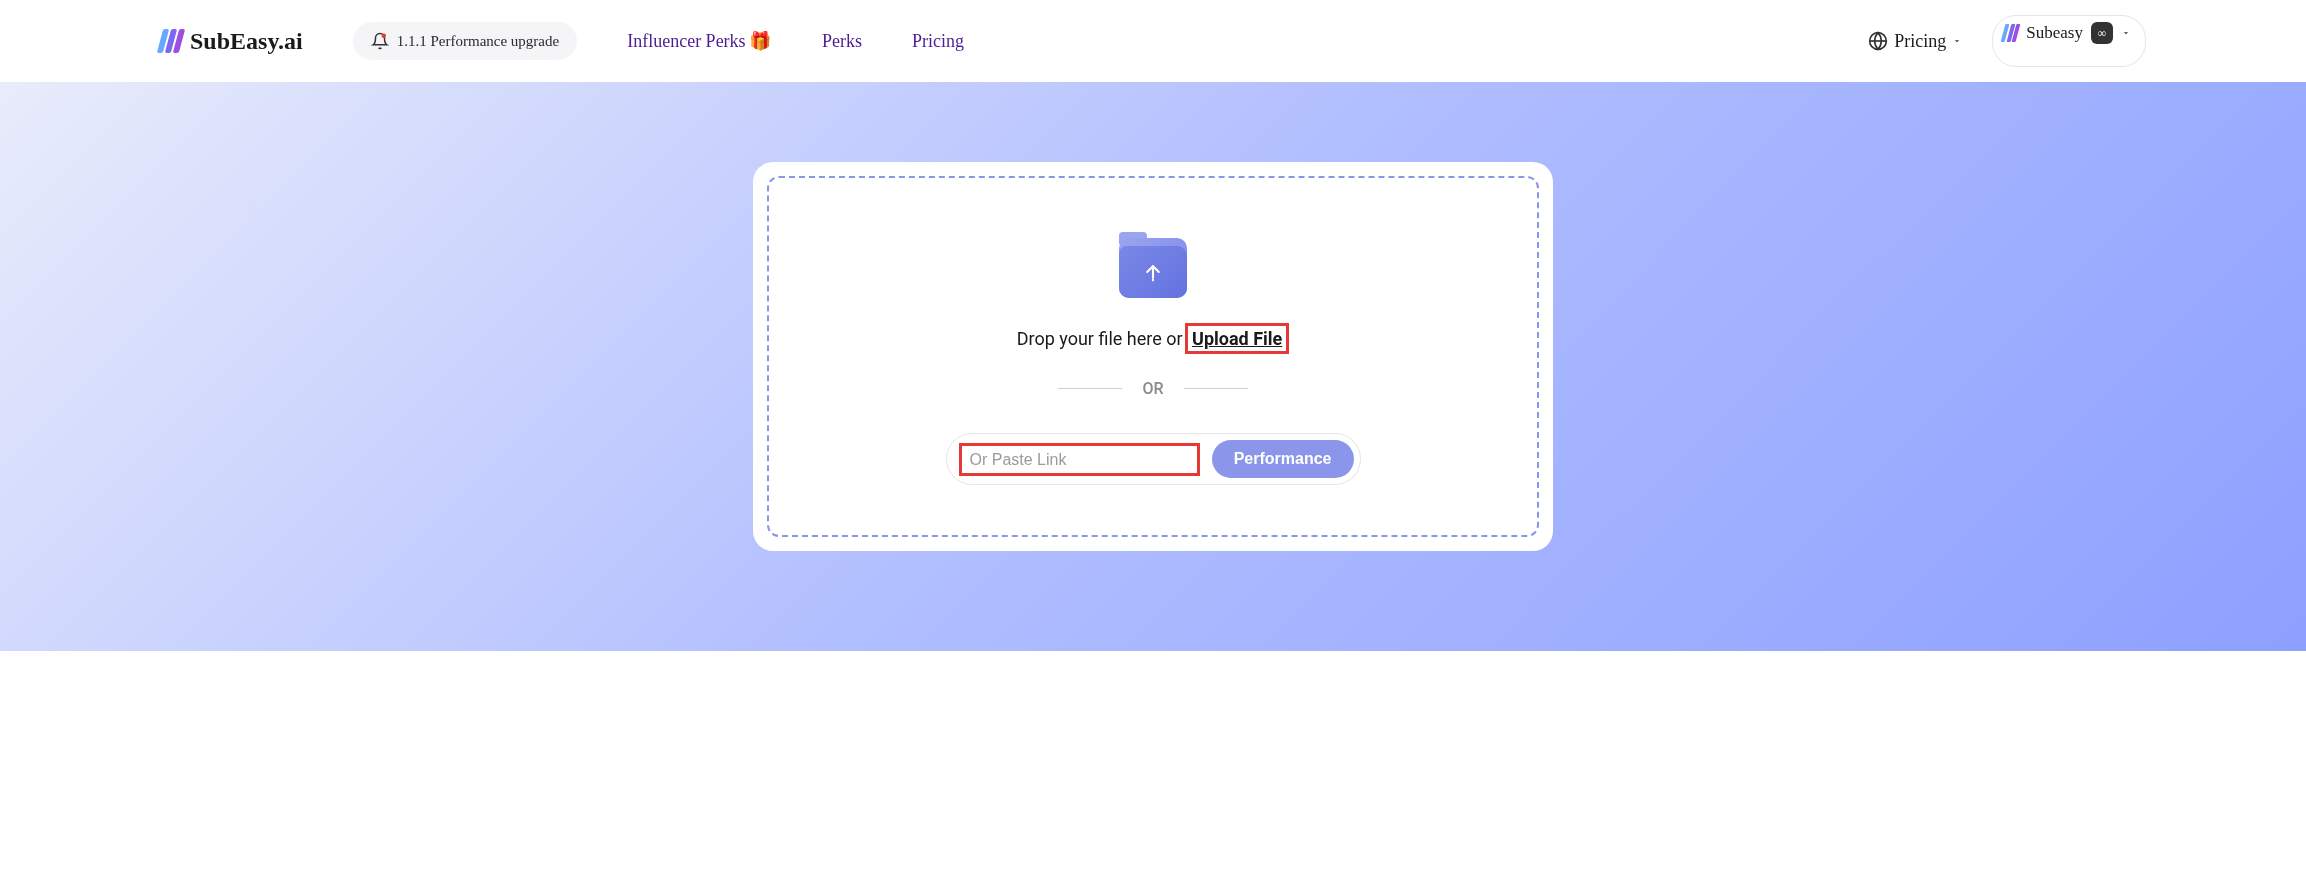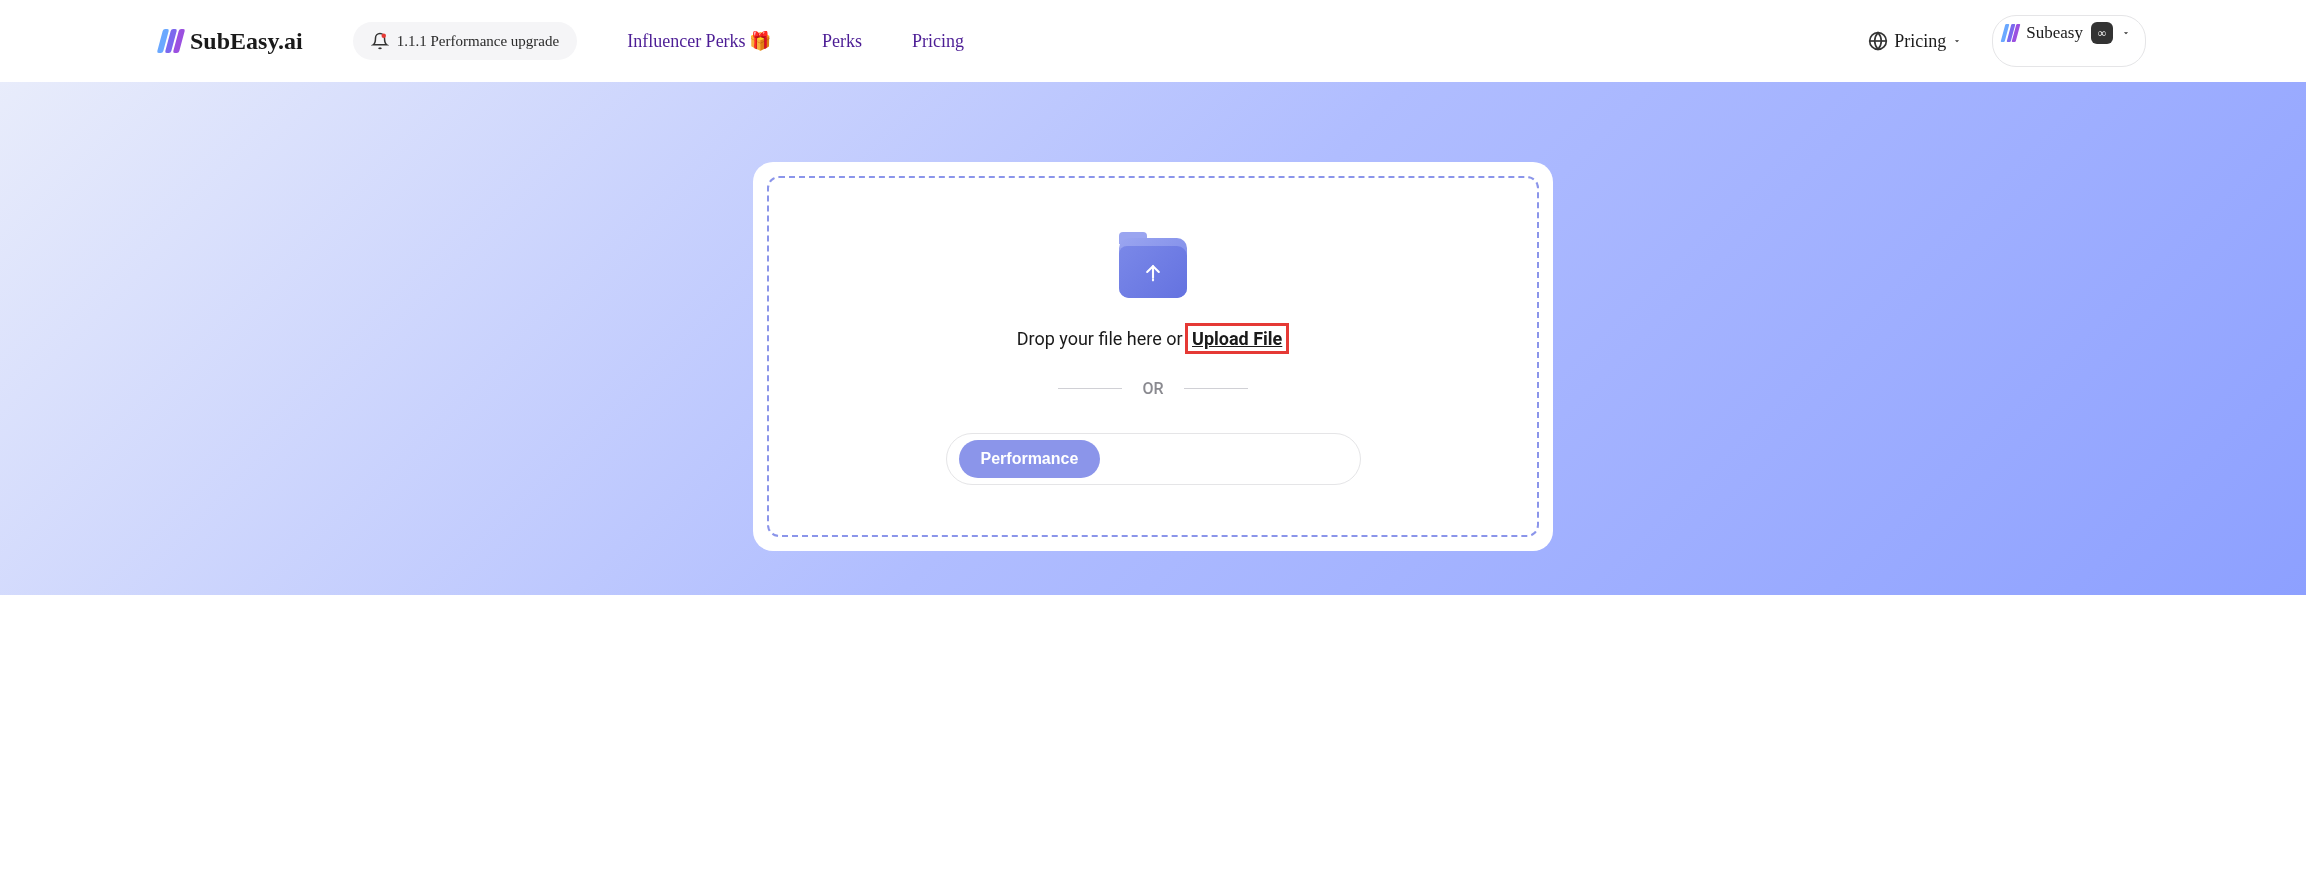--- a/index.html
+++ b/index.html
@@ -104,21 +104,21 @@
       border-radius: 6px;
       width: 22px;
       height: 22px;
       display: flex;
       align-items: center;
       justify-content: center;
       font-size: 12px;
     }
     .hero {
       background: linear-gradient(135deg, #e8ecfb 0%, #b0bdff 50%, #8da0ff 100%);
-      padding: 80px 0 44px;
+      padding: 80px 0 100px;
       display: flex;
       justify-content: center;
     }
     .upload-card {
       background: #ffffff;
       border-radius: 20px;
       padding: 14px;
       width: 800px;
     }
     .upload-inner {
@@ -327,17 +327,20 @@
         <span>Drop your file here or </span><span class="upload-link">Upload File</span>
       </div>
 
       <div class="divider">
         <div class="divider-line"></div>
         <span class="divider-text">OR</span>
         <div class="divider-line"></div>
       </div>
 
       <div class="link-input-section">
+        <div class="link-input-wrapper">
+          <input type="text" class="link-input" placeholder="Or Paste Link" style="">
+        </div>
         <button class="transcribe-btn">Performance</button>
       </div>
     </div>
   </div>
 </div>
 
 </body></html>

